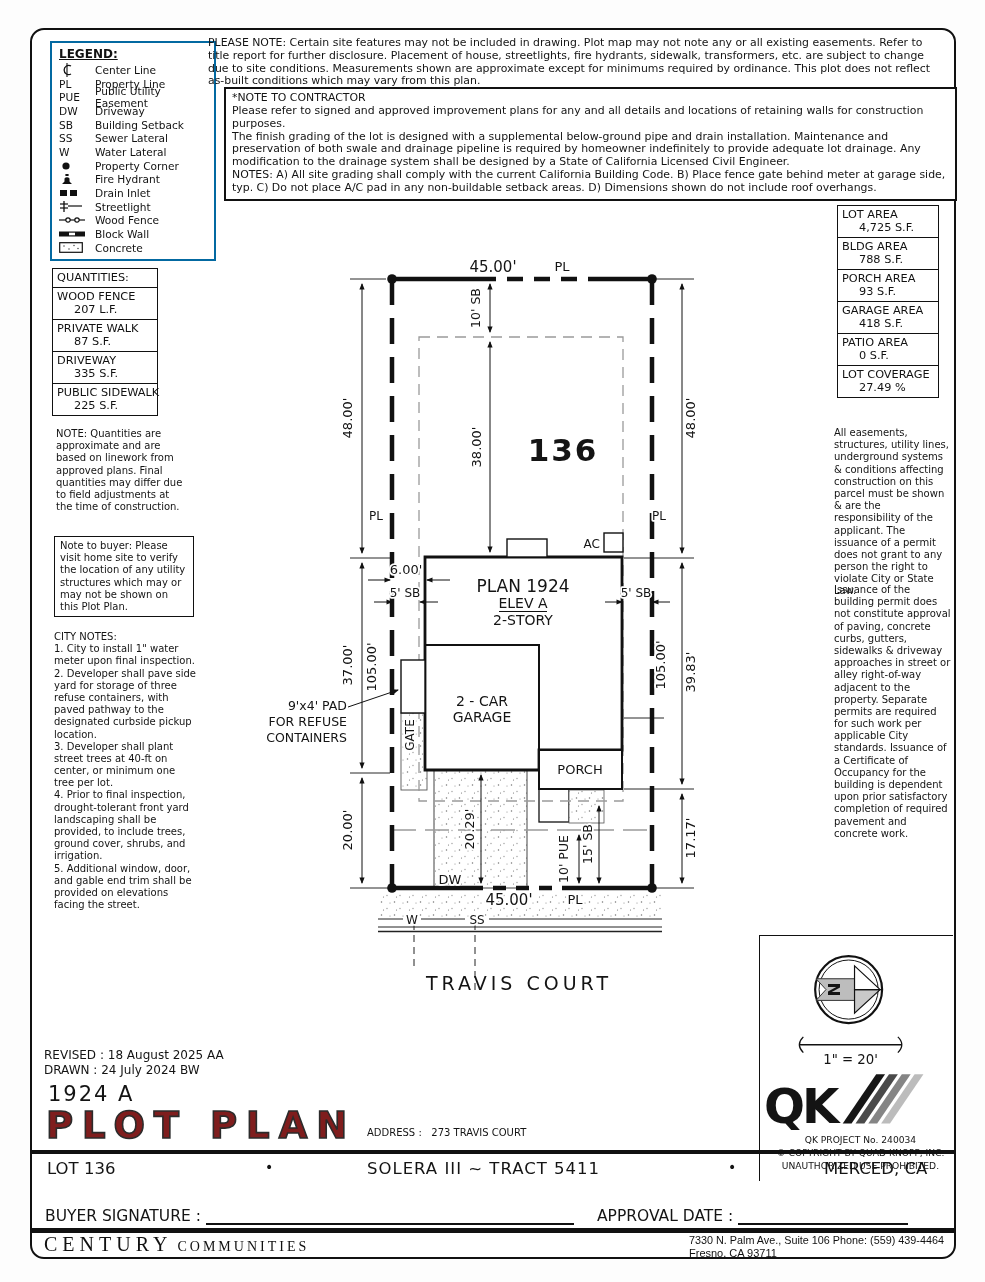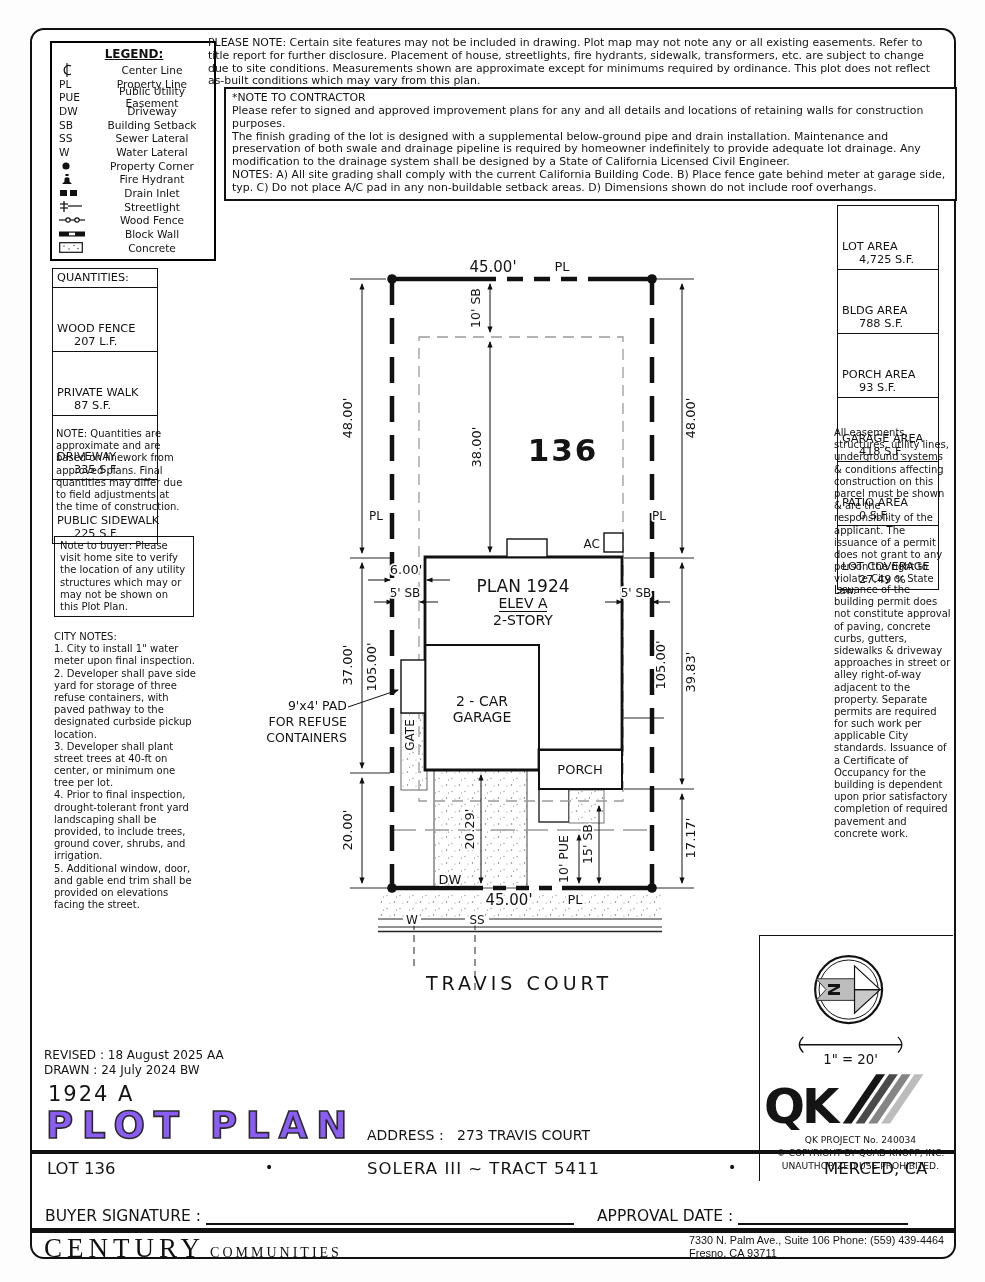--- a/index.html
+++ b/index.html
@@ -4,39 +4,39 @@
 <style>
   html,body{margin:0;padding:0;background:#e8e8e8;}
   .page{position:relative;width:985px;height:1282px;background:#fdfdfd;color:#111;
         font-family:"DejaVu Sans",sans-serif;overflow:hidden;}
   .sheet{position:absolute;left:30px;top:28px;width:922px;height:1227px;
          border:2.5px solid #111;border-radius:14px;background:#fff;}
   .abs{position:absolute;}
   .hand{font-family:"DejaVu Sans",sans-serif;color:#141414;}
   .pre{white-space:pre-line;}
   
-  .legend{left:18px;top:11px;width:152px;height:210px;border:2px solid #000000;background:#fff;padding:3px 5px;text-align:center;}
+  .legend{left:18px;top:11px;width:152px;height:210px;border:2px solid #0369a1;background:#fff;padding:3px 5px;}
   .lg-title{font-size:12px;font-weight:600;text-decoration:underline;margin:1px 0 2px 2px;}
   .lg-row{display:flex;align-items:center;height:13.7px;font-size:10.6px;}
   .lg-sym{width:36px;display:flex;align-items:center;justify-content:flex-start;padding-left:2px;font-size:10.6px;}
   .lg-lab{flex:1;}
   
   .box{border:2px solid #111;background:#fff;}
   .tbl{border:1.6px solid #111;background:#fff;font-size:11.3px;}
   .tbl .trow{border-top:1.4px solid #111;padding:2px 3px 3px 4px;}
   .tbl .trow:first-child{border-top:none;}
-  .tbl .tname{white-space:nowrap;margin-top:32px;}
+  .tbl .tname{white-space:nowrap;}
   .tbl .tval{padding-left:17px;white-space:nowrap;}
   .note-sm{font-size:10px;line-height:1.22;}
   
   svg text{font-family:"DejaVu Sans",sans-serif;fill:#141414;}
   .halo{paint-order:stroke;stroke:#fff;stroke-width:3.5px;stroke-linejoin:round;}
   
   .rule{position:absolute;background:#111;}
-  .outline-title{font-size:37px;font-weight:700;letter-spacing:9px;color:#8b5cf6;
+  .outline-title{font-size:37px;font-weight:700;letter-spacing:9px;color:#7f1d1d;
                  -webkit-text-stroke:1.6px #2b2b2b;}
   .sig-line{display:inline-block;border-bottom:2px solid #111;height:14px;vertical-align:bottom;}
   .serif{font-family:"Liberation Serif","DejaVu Serif",serif;}
 </style>
 </head>
 <body>
 
 <div class="page">
   <div class="sheet">
 
@@ -372,21 +372,21 @@
         <text x="102" y="210" font-size="9.3" text-anchor="middle">QK PROJECT No. 240034</text>
         <text x="102" y="223" font-size="9.3" text-anchor="middle">©  COPYRIGHT BY QUAD KNOPF, INC.</text>
         <text x="102" y="236" font-size="9.3" text-anchor="middle">UNAUTHORIZED USE PROHIBITED.</text>
       </svg>
     </div>
 
     <div class="abs hand" style="left:12px;top:1018px;font-size:12px;">REVISED :   18 August 2025   AA</div>
     <div class="abs hand" style="left:12px;top:1033px;font-size:12px;">DRAWN :   24 July 2024   BW</div>
     <div class="abs hand" style="left:16px;top:1052px;font-size:21px;letter-spacing:2px;">1924   A</div>
     <div class="abs outline-title" style="left:14px;top:1074px;">PLOT PLAN</div>
-    <div class="abs hand" style="left:335px;top:1097px;font-size:14px;">
+    <div class="abs hand" style="left:335px;top:1097px;font-size:10px;">
       <span>ADDRESS :</span>&nbsp;&nbsp;
       <span>273 TRAVIS COURT</span>
     </div>
 
     <div class="rule" style="left:0;top:1120px;width:922px;height:4px;"></div>
 
     <div class="abs hand" style="left:15px;top:1129px;font-size:16.5px;">LOT 136</div>
     <div class="abs hand" style="left:233px;top:1129px;font-size:14px;">•</div>
     <div class="abs hand" style="left:335px;top:1129px;font-size:16.5px;letter-spacing:1px;">SOLERA III ~ TRACT 5411</div>
     <div class="abs hand" style="left:696px;top:1129px;font-size:14px;">•</div>
@@ -397,20 +397,20 @@
       <span class="sig-line" style="width:368px;"></span>
     </div>
     <div class="abs hand" style="left:565px;top:1177px;font-size:15.5px;">
       <span>APPROVAL DATE :</span>
       <span class="sig-line" style="width:170px;"></span>
     </div>
 
     <div class="rule" style="left:0;top:1198px;width:922px;height:5px;"></div>
 
     <div class="abs" style="left:12px;top:1203px;width:898px;height:22px;">
-      <span class="serif" style="font-size:27px;letter-spacing:5px;font-weight:500;margin-top:12px;">CENTURY</span>
+      <span class="serif" style="font-size:20px;letter-spacing:5px;font-weight:500;margin-top:12px;">CENTURY</span>
       <span class="serif" style="font-size:14px;letter-spacing:3px;">COMMUNITIES</span>
       <span class="abs" style="left:645px;top:1px;font-size:10.8px;font-family:'Liberation Sans',sans-serif;white-space:nowrap;">7330 N. Palm Ave., Suite 106     Phone:  (559) 439-4464</span>
       <span class="abs" style="left:645px;top:14px;font-size:11px;font-family:'Liberation Sans',sans-serif;">Fresno, CA  93711</span>
     </div>
 
   </div>
 </div>
 
 </body></html>

